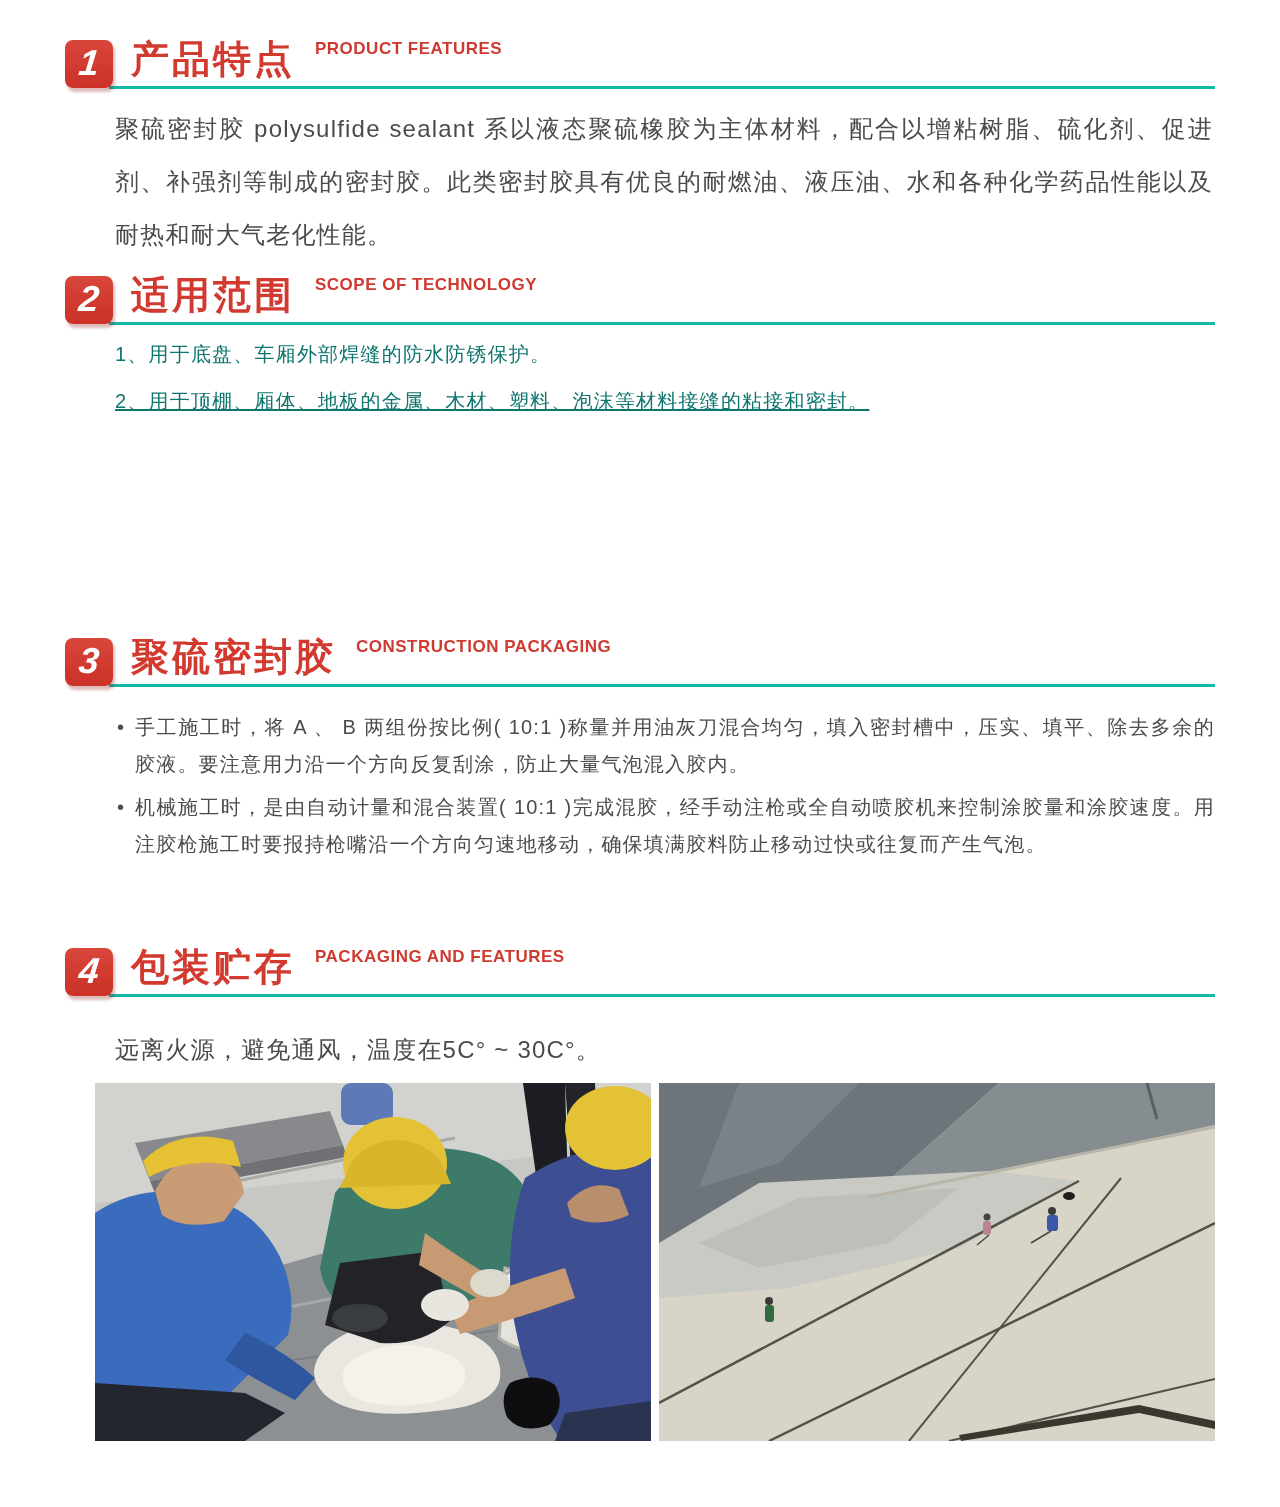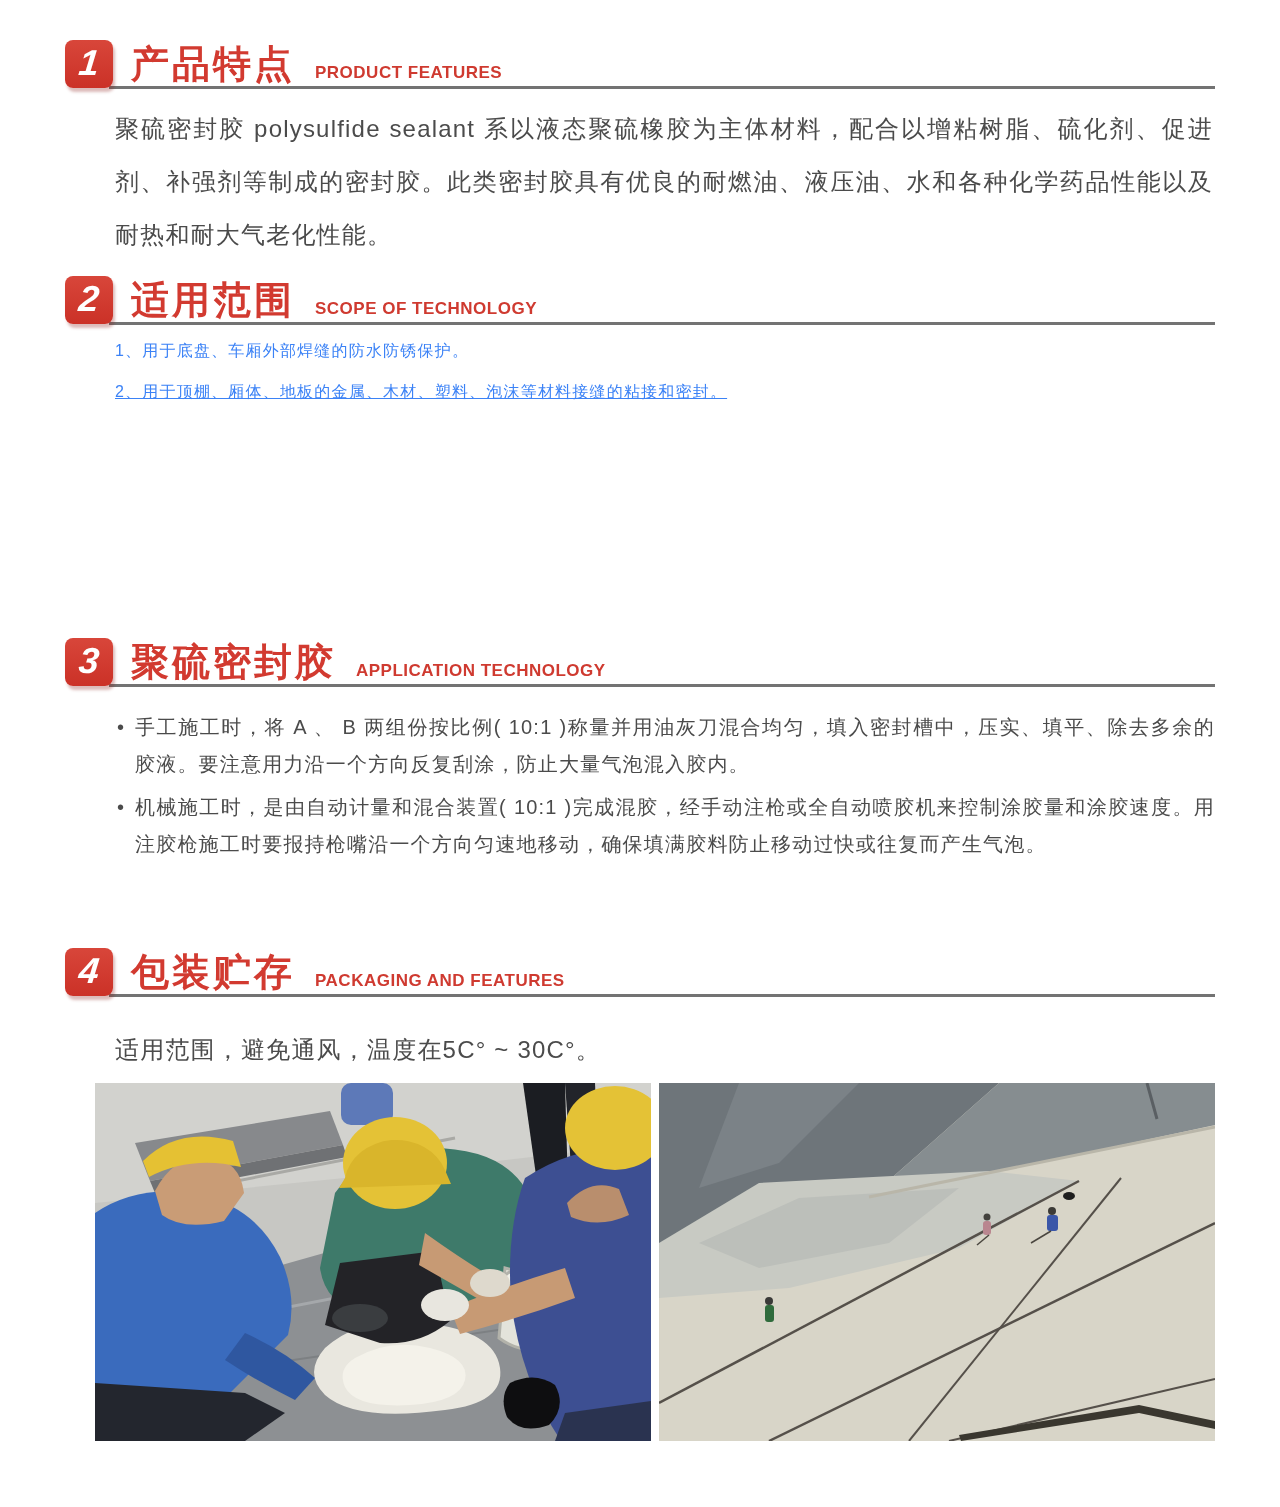--- a/index.html
+++ b/index.html
@@ -46,24 +46,23 @@
     line-height: 46px;
     text-align: center;
     box-shadow: 2px 4px 3px rgba(140, 30, 25, 0.30);
     position: relative;
     z-index: 2;
   }
   .badge span { display: inline-block; transform: skewX(-6deg); }
   .head-right {
     flex: 1 1 auto;
     display: flex;
-    align-items: flex-end;
     height: 46px;
     margin-left: -4px;
-    border-bottom: 3px solid #737373;
+    border-bottom: 3px solid #14b8a6;
     padding-bottom: 0;
   }
   .title-zh {
     color: #d23a30;
     font-size: 38px;
     font-weight: bold;
     letter-spacing: 3px;
     line-height: 1;
     margin-left: 22px;
     padding-bottom: 3px;
@@ -97,22 +96,22 @@
     font-weight: bold;
     font-size: 20px;
     line-height: 2.0;
     letter-spacing: 1.2px;
     text-align: justify;
     margin: 20px 0 0 0;
     padding-left: 50px;
   }
   .num-list { margin: 14px 0 0 0; padding-left: 50px; }
   .num-list .num-item {
-    color: #3b82f6;
-    font-size: 16px;
+    color: #0f766e;
+    font-size: 20px;
     line-height: 1.55;
     letter-spacing: 1.2px;
     margin-top: 10px;
   }
   .num-list .num-item:first-child { margin-top: 0; }
   .num-list .num-item.gap { margin-top: 16px; text-decoration: underline; }
 
   .bullets { margin: 22px 0 0 0; padding: 0 0 0 52px; list-style: none; }
   .bullets li {
     display: flex;
@@ -180,21 +179,21 @@
       </div>
     </section>
 
     <section class="sec sec-3">
       <div class="sec-header">
         <div class="badge">
           <span>3</span>
         </div>
         <div class="head-right">
           <span class="title-zh">聚硫密封胶</span>
-          <span class="title-en">APPLICATION TECHNOLOGY</span>
+          <span class="title-en">CONSTRUCTION PACKAGING</span>
         </div>
       </div>
       <ul class="bullets">
         <li>
           <span class="dot">•</span>
           <span>手工施工时，将 A 、 B 两组份按比例( 10:1 )称量并用油灰刀混合均匀，填入密封槽中，压实、填平、除去多余的胶液。要注意用力沿一个方向反复刮涂，防止大量气泡混入胶内。</span>
         </li>
         <li>
           <span class="dot">•</span>
           <span>机械施工时，是由自动计量和混合装置( 10:1 )完成混胶，经手动注枪或全自动喷胶机来控制涂胶量和涂胶速度。用注胶枪施工时要报持枪嘴沿一个方向匀速地移动，确保填满胶料防止移动过快或往复而产生气泡。</span>
@@ -205,21 +204,21 @@
     <section class="sec sec-4">
       <div class="sec-header">
         <div class="badge">
           <span>4</span>
         </div>
         <div class="head-right">
           <span class="title-zh">包装贮存</span>
           <span class="title-en">PACKAGING AND FEATURES</span>
         </div>
       </div>
-      <p class="body-text">适用范围，避免通风，温度在5C° ~ 30C°。</p>
+      <p class="body-text">远离火源，避免通风，温度在5C° ~ 30C°。</p>
     </section>
 
     <div class="photos-row">
 
       <div class="photo photo-left">
         <svg viewBox="0 0 556 358" xmlns="http://www.w3.org/2000/svg">
 
           <rect x="0" y="0" width="556" height="358" fill="#c7c7c3"></rect>
           <polygon points="0,0 556,0 556,60 300,90 0,120" fill="#d2d2ce"></polygon>
           <line x1="30" y1="120" x2="360" y2="55" stroke="#a9a9a5" stroke-width="3"></line>

